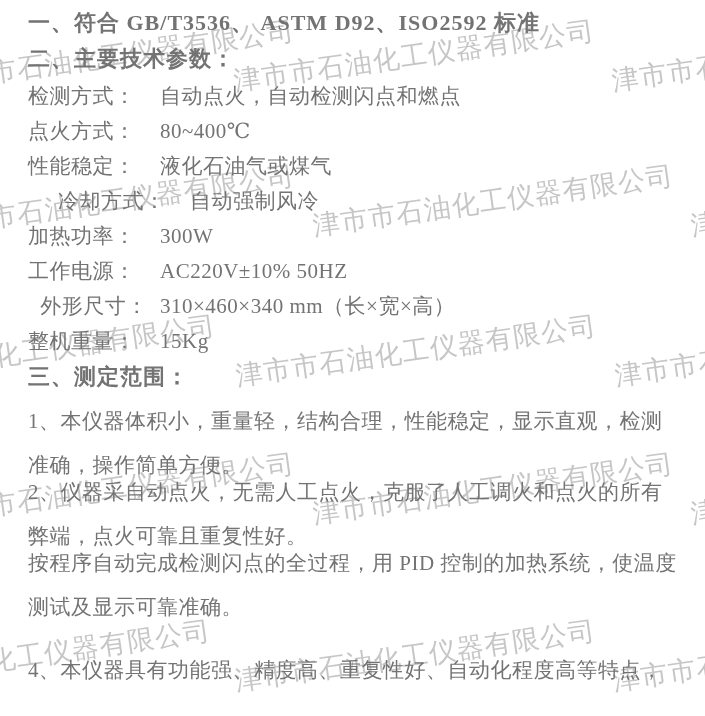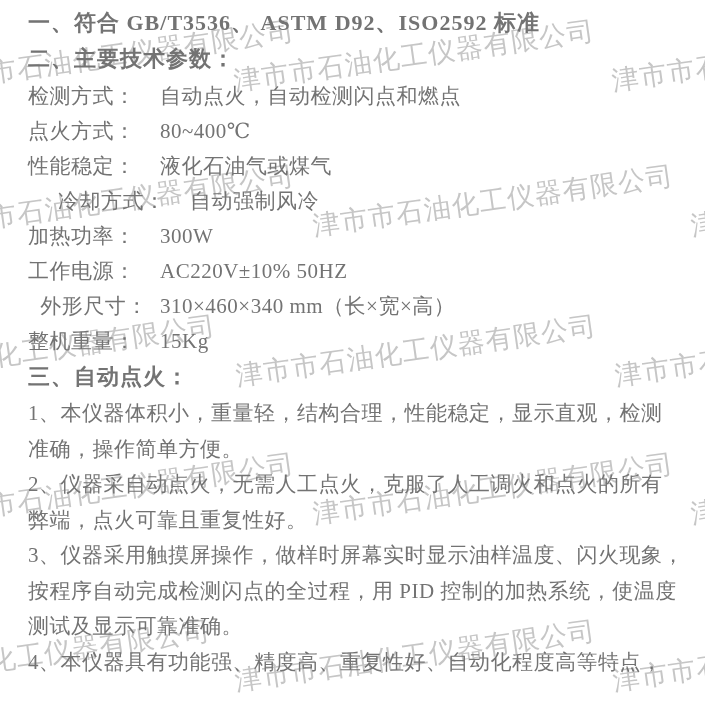--- a/index.html
+++ b/index.html
@@ -66,20 +66,21 @@
     position: absolute;
     left: 28px;
     width: 668px;
     font-size: 21px;
     letter-spacing: 0.5px;
   }
   .feature-line {
     height: 35.5px;
     line-height: 35.5px;
     white-space: nowrap;
+    margin-top: 8px;
   }
 </style>
 </head>
 <body>
 
 <div class="page">
   <div class="wm-layer" id="wm-layer">
       <span class="wm" style="left: -66px; top: 63px; color: rgb(198, 198, 198);">津市市石油化工仪器有限公司</span>
       <span class="wm" style="left: 234px; top: 63px; color: rgb(198, 198, 198);">津市市石油化工仪器有限公司</span>
       <span class="wm" style="left: 612px; top: 63px; color: rgb(198, 198, 198);">津市市石油化工仪器有限公司</span>
@@ -102,32 +103,31 @@
     <div id="params">
         <div class="param-row" style="top: 82px;"><span class="param-label">检测方式：</span><span class="param-value">自动点火，自动检测闪点和燃点</span></div>
         <div class="param-row" style="top: 117px;"><span class="param-label">点火方式：</span><span class="param-value">80~400℃</span></div>
         <div class="param-row" style="top: 152px;"><span class="param-label">性能稳定：</span><span class="param-value">液化石油气或煤气</span></div>
         <div class="param-row" style="top: 187px; margin-left: 30px;"><span class="param-label">冷却方式：</span><span class="param-value">自动强制风冷</span></div>
         <div class="param-row" style="top: 222px;"><span class="param-label">加热功率：</span><span class="param-value">300W</span></div>
         <div class="param-row" style="top: 257px;"><span class="param-label">工作电源：</span><span class="param-value">AC220V±10% 50HZ</span></div>
         <div class="param-row" style="top: 292px; text-align: center;"><span class="param-label">外形尺寸：</span><span class="param-value">310×460×340 mm（长×宽×高）</span></div>
         <div class="param-row" style="top: 327px;"><span class="param-label">整机重量：</span><span class="param-value">15Kg</span></div>
       </div>
-    <div class="sec-title" style="top:362px">三、自动点火：</div>
+    <div class="sec-title" style="top:362px">三、测定范围：</div>
     <div id="features">
         <div class="feature" style="top: 396px;">
           <div class="feature-line">1、本仪器体积小，重量轻，结构合理，性能稳定，显示直观，检测</div>
           <div class="feature-line">准确，操作简单方便。</div>
         </div>
         <div class="feature" style="top: 467px;">
           <div class="feature-line">2、仪器采自动点火，无需人工点火，克服了人工调火和点火的所有</div>
           <div class="feature-line">弊端，点火可靠且重复性好。</div>
         </div>
         <div class="feature" style="top: 538px;">
-          <div class="feature-line">3、仪器采用触摸屏操作，做样时屏幕实时显示油样温度、闪火现象，</div>
           <div class="feature-line">按程序自动完成检测闪点的全过程，用 PID 控制的加热系统，使温度</div>
           <div class="feature-line">测试及显示可靠准确。</div>
         </div>
         <div class="feature" style="top: 645px;">
           <div class="feature-line">4、本仪器具有功能强、精度高、重复性好、自动化程度高等特点，</div>
         </div>
       </div>
   </div>
 </div>
 

